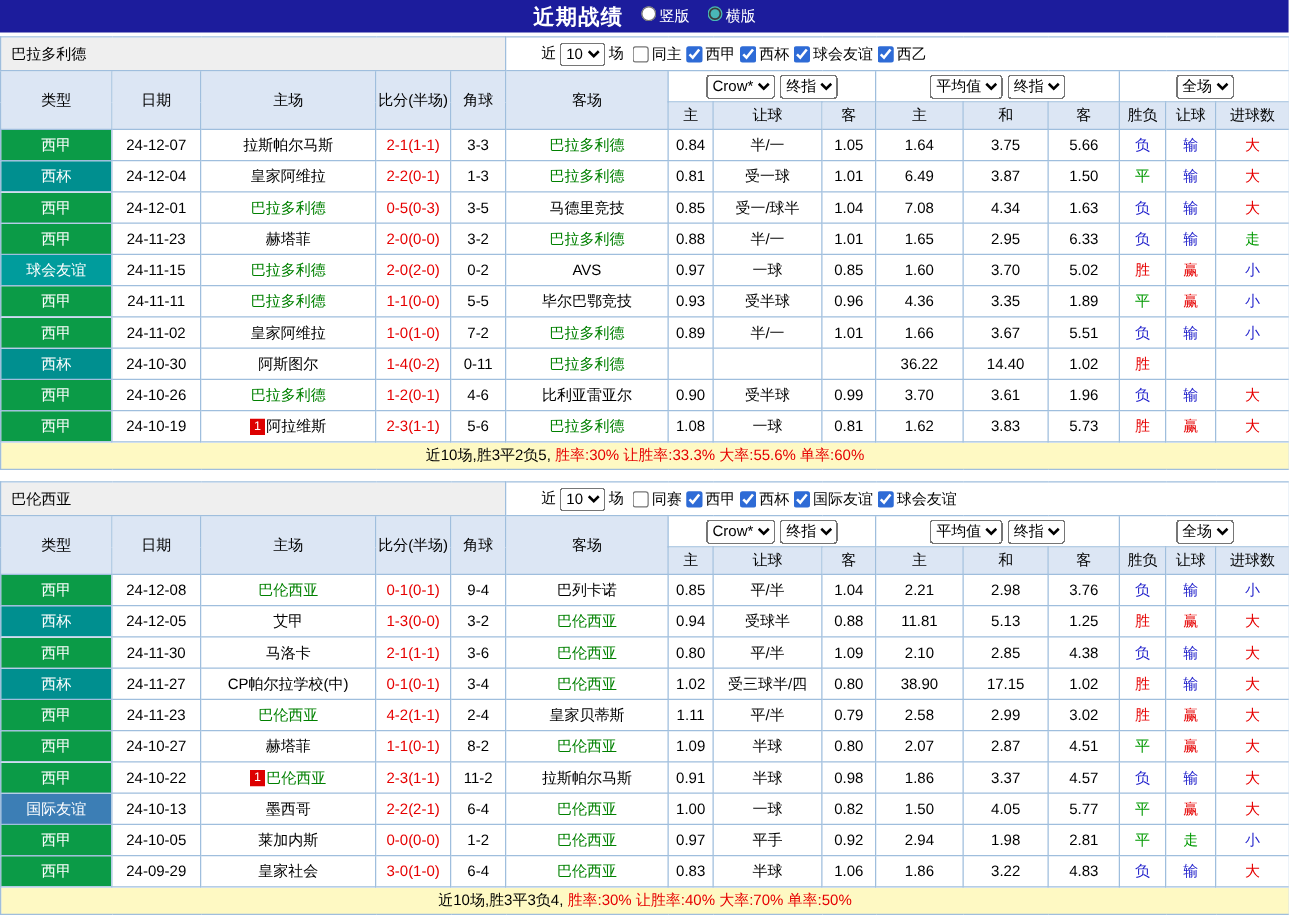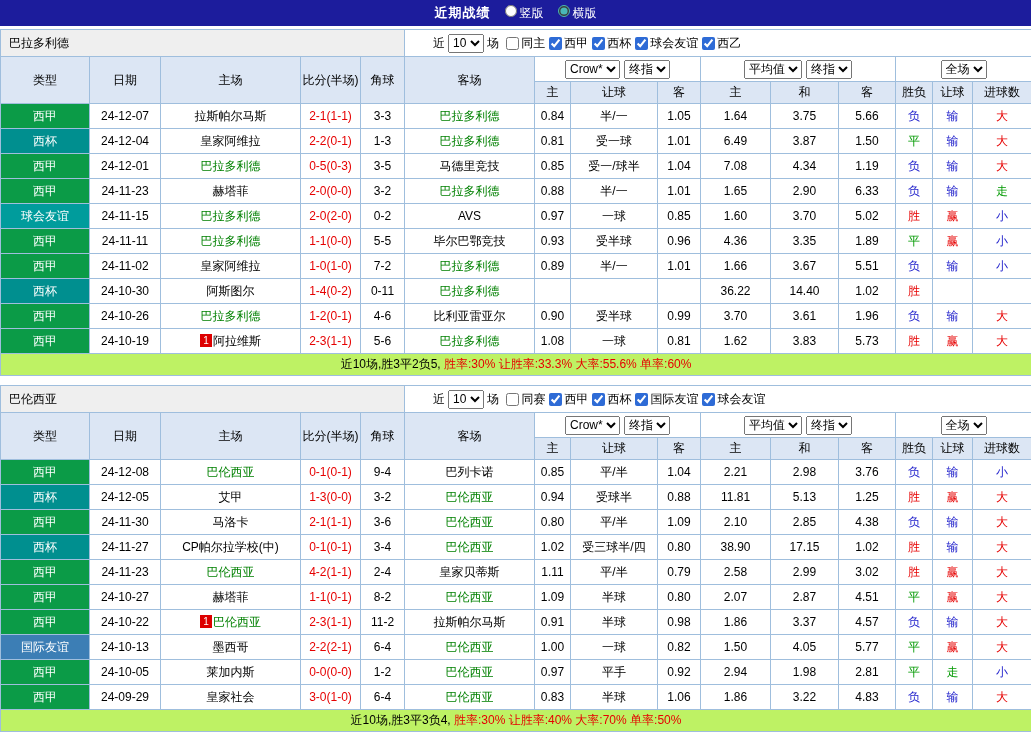--- a/index.html
+++ b/index.html
@@ -4,21 +4,21 @@
 <style>
   :root{
     --topbar-bg:#1C1C9C; --header-bg:#DCE6F4; --border:#9FBEDD; --team-header-bg:#EFEFEF;
     --red:#E60000; --green:#009900; --blue:#2222CC; --team-link:#008000; --badge-bg:#DD0000;
   }
   *{box-sizing:border-box;}
   body{margin:0;width:1031px;background:#fff;color:#000;
        font-family:"Liberation Sans","DejaVu Sans",sans-serif;font-size:12px;}
   .topbar{height:26px;background:var(--topbar-bg);display:flex;align-items:center;
           justify-content:center;gap:14px;color:#fff;}
-  .topbar .title{font-weight:bold;font-size:13px;letter-spacing:1px;}
+  .topbar .title{font-weight:bold;font-size:17px;letter-spacing:1px;}
   .layout-toggle{display:inline-flex;gap:14px;}
   .layout-toggle label{display:inline-flex;gap:3px;cursor:pointer;}
   .layout-toggle input{width:12px;height:12px;accent-color:#49b8b8;margin:0;}
   .section{margin-top:3px;}
   .section + .section{margin-top:9px;}
   table{border-collapse:collapse;table-layout:fixed;width:1031px;padding-left:33px;}
   th,td{border:1px solid var(--border);height:25px;text-align:center;padding:0 1px;
         white-space:nowrap;overflow:hidden;font-weight:normal;font-size:12px;}
   thead th{background:var(--header-bg);}
   .team-row td{height:27px;}
@@ -31,21 +31,21 @@
   .select-cell select{height:19px;font-size:12px;margin:0 2px;max-width:47%;vertical-align:middle;}
   .subhead-row th{height:22px;}
   .type-cell{color:#fff;}
   .score-cell{color:var(--red);}
   .team{color:var(--team-link);cursor:pointer;}
   .badge{display:inline-block;background:var(--badge-bg);color:#fff;width:12px;height:13px;
          line-height:13px;font-size:10px;text-align:center;margin-right:1px;vertical-align:1px;}
   .r-win{color:var(--red);}
   .r-draw{color:var(--green);}
   .r-loss{color:var(--blue);}
-  .summary-row td{height:22px;background:#bef264;}
+  .summary-row td{height:22px;background:#fef9c3;}
   .summary-red{color:var(--red);}
 </style>
 </head>
 <body>
 
 <div class="topbar">
   <span class="title">近期战绩</span>
   <span class="layout-toggle">
       <label>
         <input type="radio" name="layout" style="">
@@ -169,37 +169,37 @@
           <td class="date-cell">24-12-01</td>
           <td class="name-cell"><span class="team">巴拉多利德</span></td>
           <td class="score-cell">0-5(0-3)</td>
           <td class="corner-cell">3-5</td>
           <td class="name-cell"><span>马德里竞技</span></td>
           <td class="num-cell">0.85</td>
           <td class="num-cell">受一/球半</td>
           <td class="num-cell">1.04</td>
           <td class="num-cell">7.08</td>
           <td class="num-cell">4.34</td>
-          <td class="num-cell">1.19</td>
+          <td class="num-cell">1.63</td>
           <td class="res-cell r-loss">负</td>
           <td class="res-cell r-loss">输</td>
           <td class="res-cell r-win">大</td>
         </tr>
         <tr>
           <td class="type-cell" style="background: rgb(11, 155, 71);">西甲</td>
           <td class="date-cell">24-11-23</td>
           <td class="name-cell"><span>赫塔菲</span></td>
           <td class="score-cell">2-0(0-0)</td>
           <td class="corner-cell">3-2</td>
           <td class="name-cell"><span class="team">巴拉多利德</span></td>
           <td class="num-cell">0.88</td>
           <td class="num-cell">半/一</td>
           <td class="num-cell">1.01</td>
           <td class="num-cell">1.65</td>
-          <td class="num-cell">2.90</td>
+          <td class="num-cell">2.95</td>
           <td class="num-cell">6.33</td>
           <td class="res-cell r-loss">负</td>
           <td class="res-cell r-loss">输</td>
           <td class="res-cell r-draw">走</td>
         </tr>
         <tr>
           <td class="type-cell" style="background: rgb(0, 156, 156);">球会友谊</td>
           <td class="date-cell">24-11-15</td>
           <td class="name-cell"><span class="team">巴拉多利德</span></td>
           <td class="score-cell">2-0(2-0)</td>

